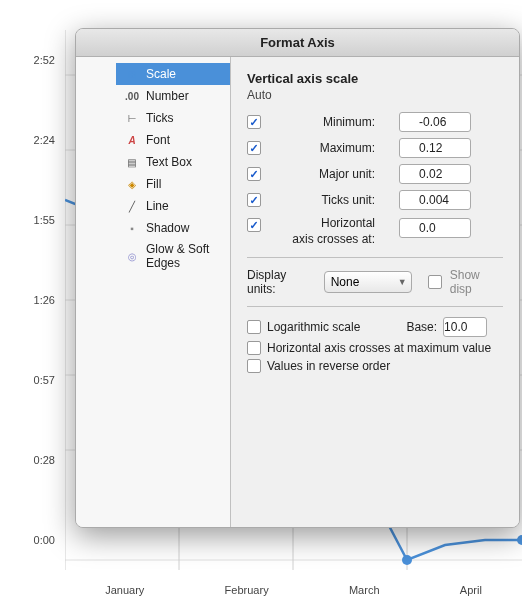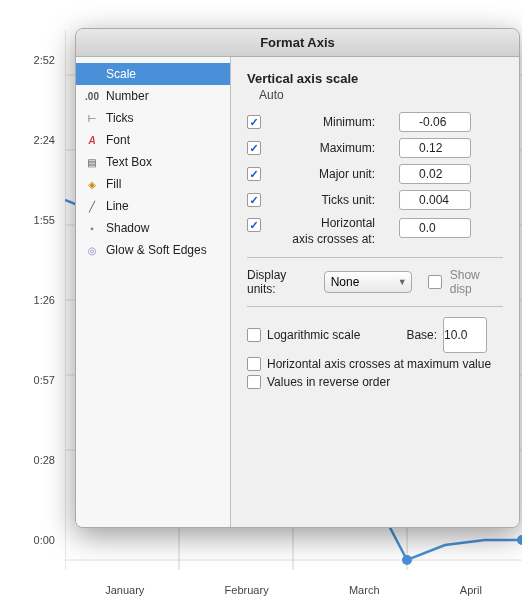--- a/index.html
+++ b/index.html
@@ -101,20 +101,21 @@
       flex-shrink: 0;
     }
     .sidebar-item {
       display: flex;
       align-items: center;
       padding: 3px 8px;
       cursor: pointer;
       color: #222;
       font-size: 12px;
       gap: 6px;
+      margin-left: 40px;
     }
     .sidebar-item.selected {
       background: #4a90d9;
       color: white;
     }
     .sidebar-item .item-icon {
       width: 16px;
       height: 16px;
       display: flex;
       align-items: center;
@@ -135,21 +136,20 @@
       font-size: 13px;
       font-weight: bold;
       color: #222;
       margin-bottom: 2px;
     }
 
     .section-subtitle {
       font-size: 12px;
       color: #444;
       margin-bottom: 10px;
-      margin-left: 12px;
     }
 
     .field-row {
       display: flex;
       align-items: center;
       margin-bottom: 6px;
       gap: 24px;
     }
 
     .field-label {
@@ -245,21 +245,21 @@
       color: #222;
     }
 
     .base-label {
       font-size: 12px;
       color: #222;
       margin-left: auto;
     }
     .base-input {
       width: 40px;
-      height: 36px;
+      height: 20px;
       border: 1px solid #aaa;
       border-radius: 3px;
       background: white;
       padding: 2px 0;
       font-size: 12px;
     }
 
     
     .field-label-multiline {
       font-size: 12px;

